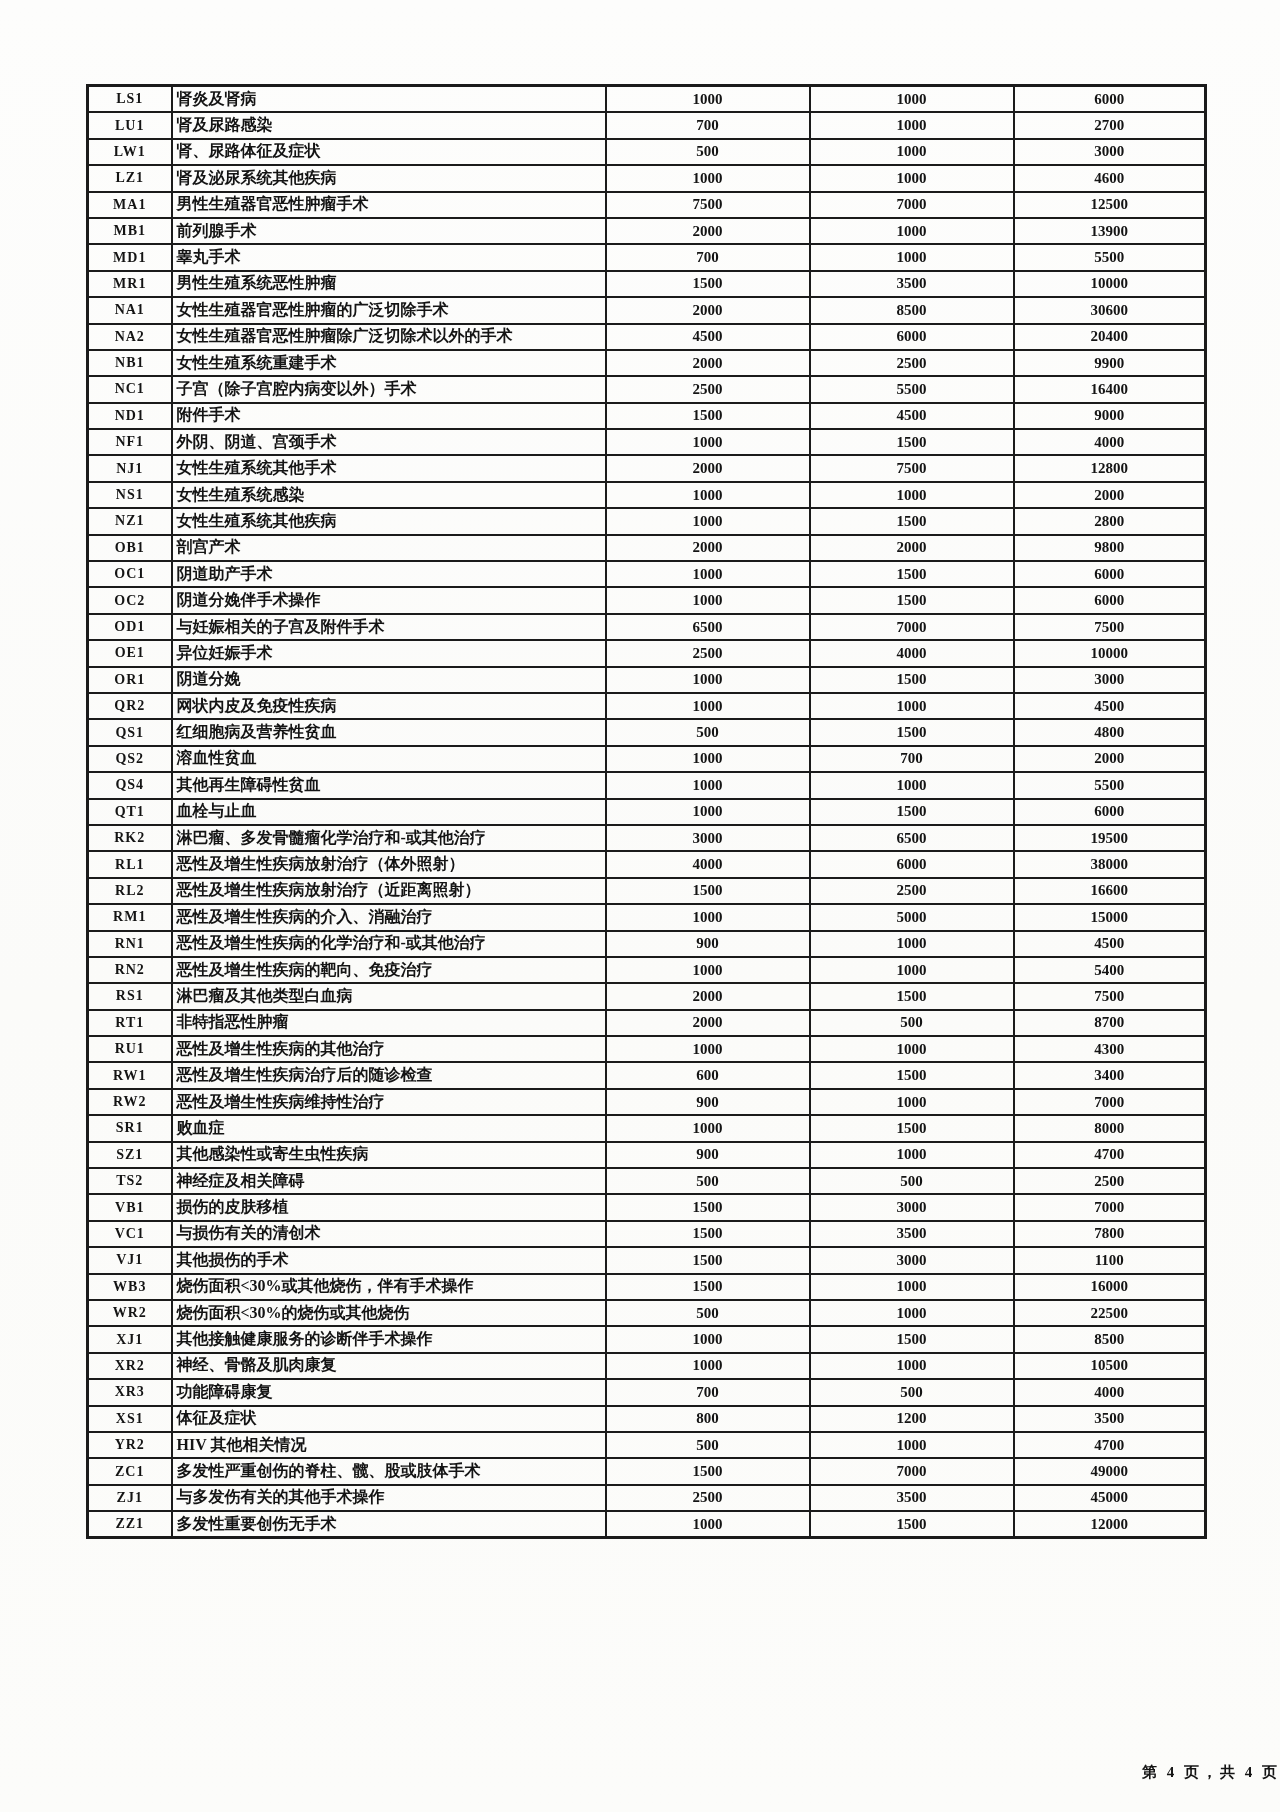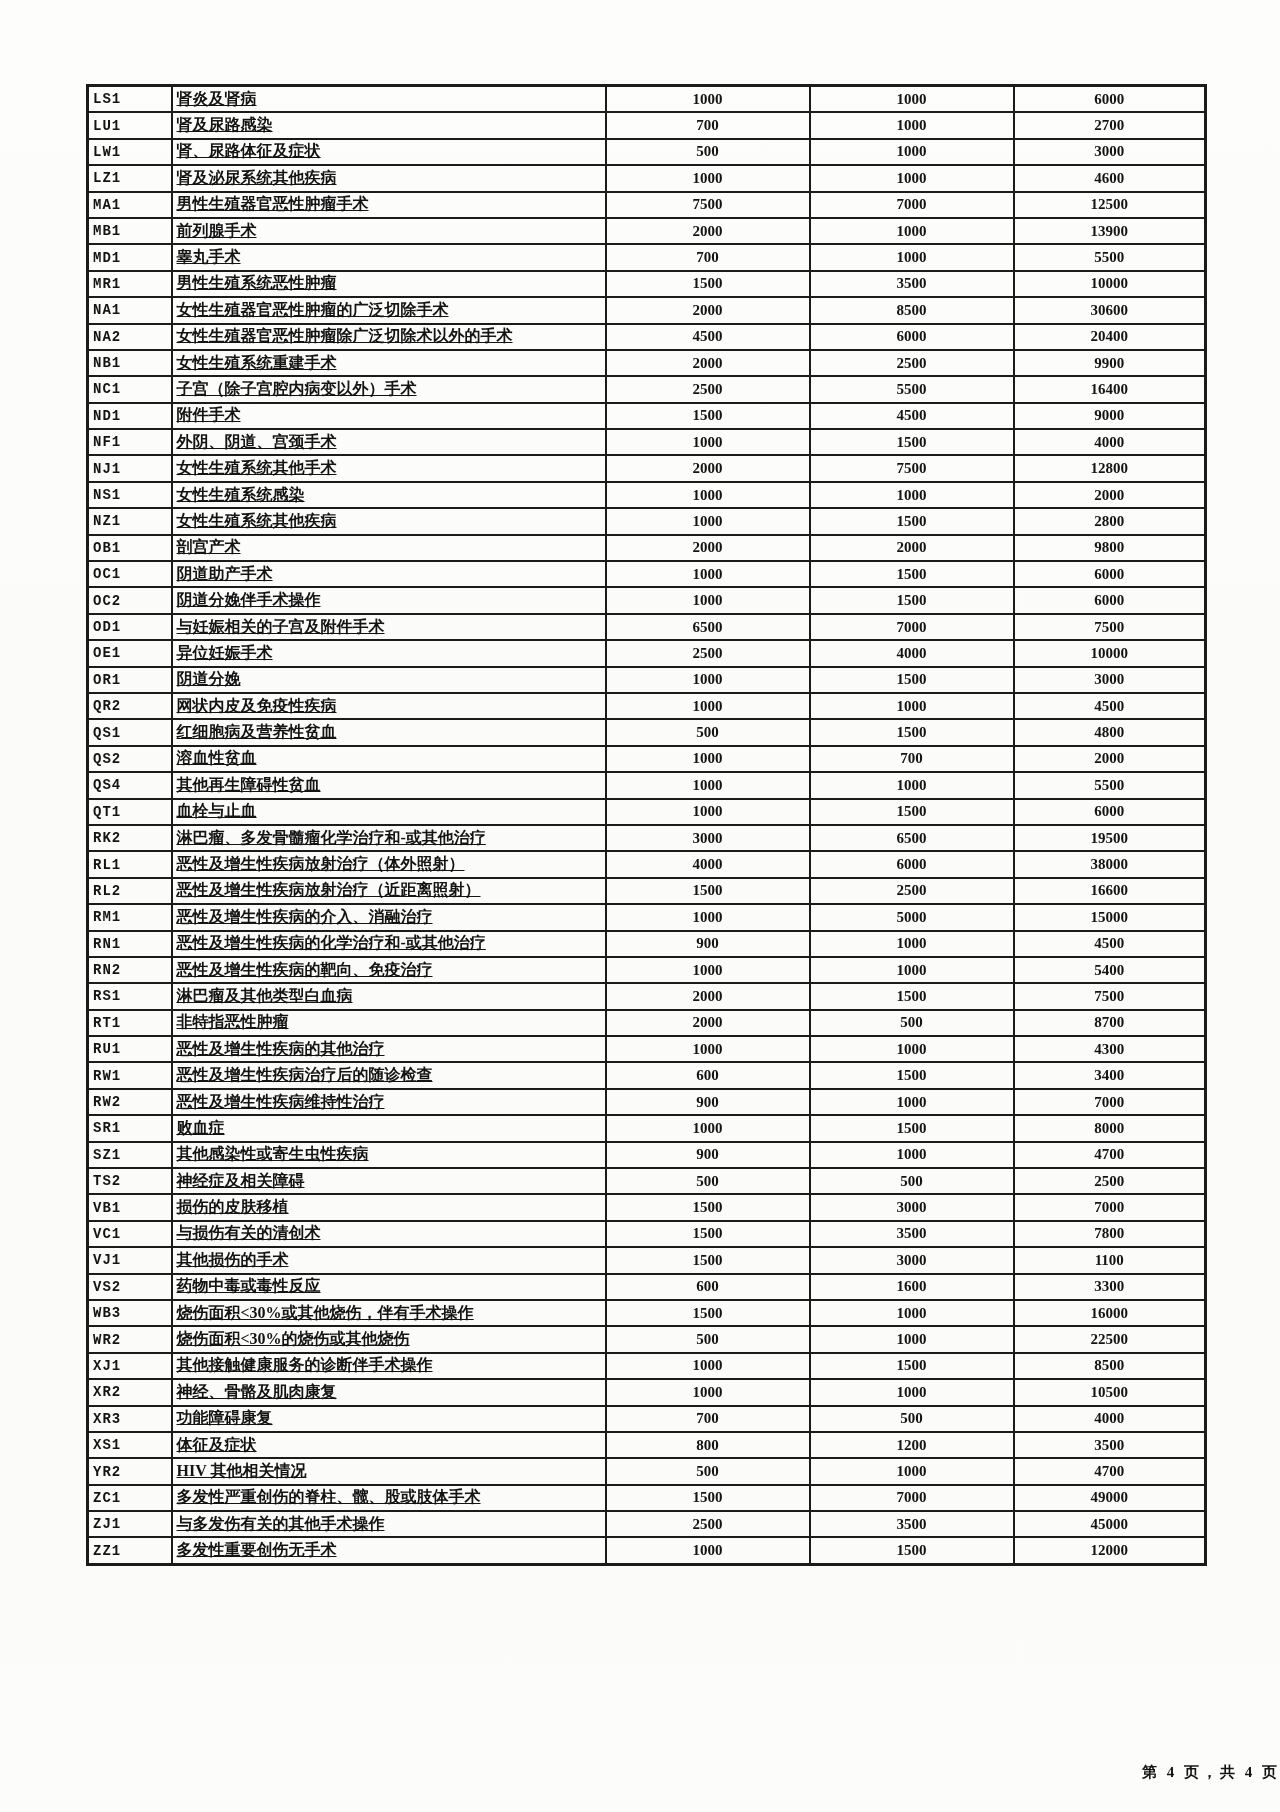--- a/index.html
+++ b/index.html
@@ -29,29 +29,29 @@
   table.fee-table td {
     border: 2px solid #1b1b1b;
     height: 24.4px;
     padding: 0 4px;
     font-weight: 700;
     overflow: hidden;
     white-space: nowrap;
     vertical-align: middle;
   }
   td.code-cell {
+    text-align: center;
     font-size: 14px;
     letter-spacing: 1px;
-    font-family: Liberation Mono, monospace;
+    font-family: Liberation Serif, serif;
   }
   td.desc-cell {
     text-align: left;
     font-size: 16px;
     padding-left: 8px;
-    text-decoration: underline;
   }
   td.num-cell {
     text-align: center;
     font-size: 15px;
   }
   .footer {
     position: absolute;
     left: 0; top: 1763px;
     width: 1280px;
     text-align: right;
@@ -430,27 +430,20 @@
   </tr>
 
   <tr>
     <td class="code-cell">VJ1</td>
     <td class="desc-cell">其他损伤的手术</td>
     <td class="num-cell">1500</td>
     <td class="num-cell">3000</td>
     <td class="num-cell">1100</td>
   </tr>
 
-  <tr>
-    <td class="code-cell">VS2</td>
-    <td class="desc-cell">药物中毒或毒性反应</td>
-    <td class="num-cell">600</td>
-    <td class="num-cell">1600</td>
-    <td class="num-cell">3300</td>
-  </tr>
 
   <tr>
     <td class="code-cell">WB3</td>
     <td class="desc-cell">烧伤面积&lt;30%或其他烧伤，伴有手术操作</td>
     <td class="num-cell">1500</td>
     <td class="num-cell">1000</td>
     <td class="num-cell">16000</td>
   </tr>
 
   <tr>

